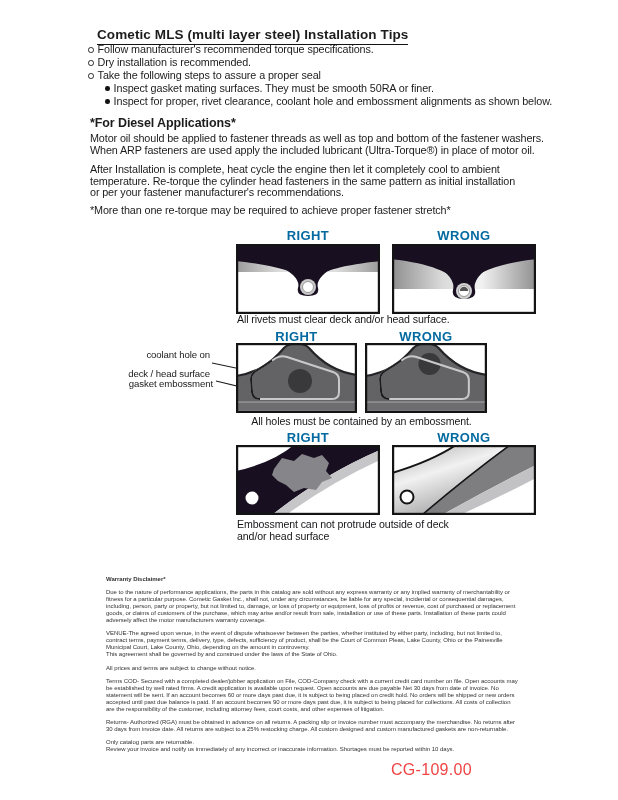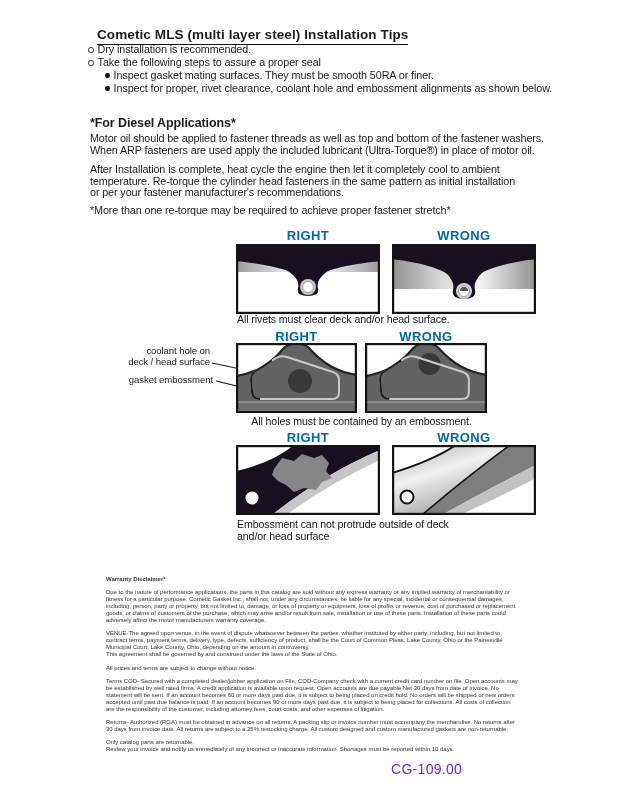--- a/index.html
+++ b/index.html
@@ -10,37 +10,41 @@
          padding-bottom:1.5px;display:inline-block;}
   .tips{font-size:10.8px;line-height:13px;letter-spacing:-.1px;}
   .b{display:flex;align-items:flex-start;}
   .marker-o{width:3.6px;height:3.6px;border:1px solid #2a2a2a;border-radius:50%;margin:4px 4px 0 0;flex:none;}
   .marker-f{width:4.6px;height:4.6px;background:#121212;border-radius:50%;margin:4px 4px 0 0;flex:none;}
   .sub{margin-left:17px;}
   .h2{font-weight:bold;font-size:12.5px;letter-spacing:-.1px;}
   .para{font-size:10.8px;line-height:11.7px;letter-spacing:-.12px;white-space:pre-line;}
   .figlabel{font-size:13px;font-weight:bold;letter-spacing:.4px;text-align:center;color:#0369a1;}
   .figcap{font-size:10.6px;letter-spacing:-.1px;color:#17171a;white-space:pre-line;line-height:11.5px;}
-  .sidelabel{font-size:9.6px;line-height:11px;text-align:right;letter-spacing:-.1px;white-space:pre-line;color:#1a1a1a;}
+  .sidelabel{font-size:9.6px;line-height:19px;text-align:right;letter-spacing:-.1px;white-space:pre-line;color:#1a1a1a;}
   .diagram svg{display:block;}
   .legal{font-size:6px;line-height:6.9px;color:#333;width:414px;letter-spacing:-.03px;}
   .legal p{margin:0 0 6.5px;white-space:pre-line;}
   .legal .lh{font-weight:bold;}
-  .cg{font-size:14px;letter-spacing:.3px;color:#6d28d9;}
+  .cg{font-size:16px;letter-spacing:.3px;color:#ef4444;}
 </style>
 </head>
 <body>
 
 <div class="page">
 
   <div class="abs" style="left:97px;top:25px;">
     <span class="title">Cometic MLS (multi layer steel) Installation Tips</span>
   </div>
 
   <div class="abs tips" style="left:88px;top:43px;width:512px;">
+    <div class="b">
+      <span class="marker-o"></span>
+      <span>Follow manufacturer's recommended torque specifications.</span>
+    </div>
     <div class="b">
       <span class="marker-o"></span>
       <span>Dry installation is recommended.</span>
     </div>
     <div class="b">
       <span class="marker-o"></span>
       <span>Take the following steps to assure a proper seal</span>
     </div>
     <div class="b sub">
       <span class="marker-f"></span>

